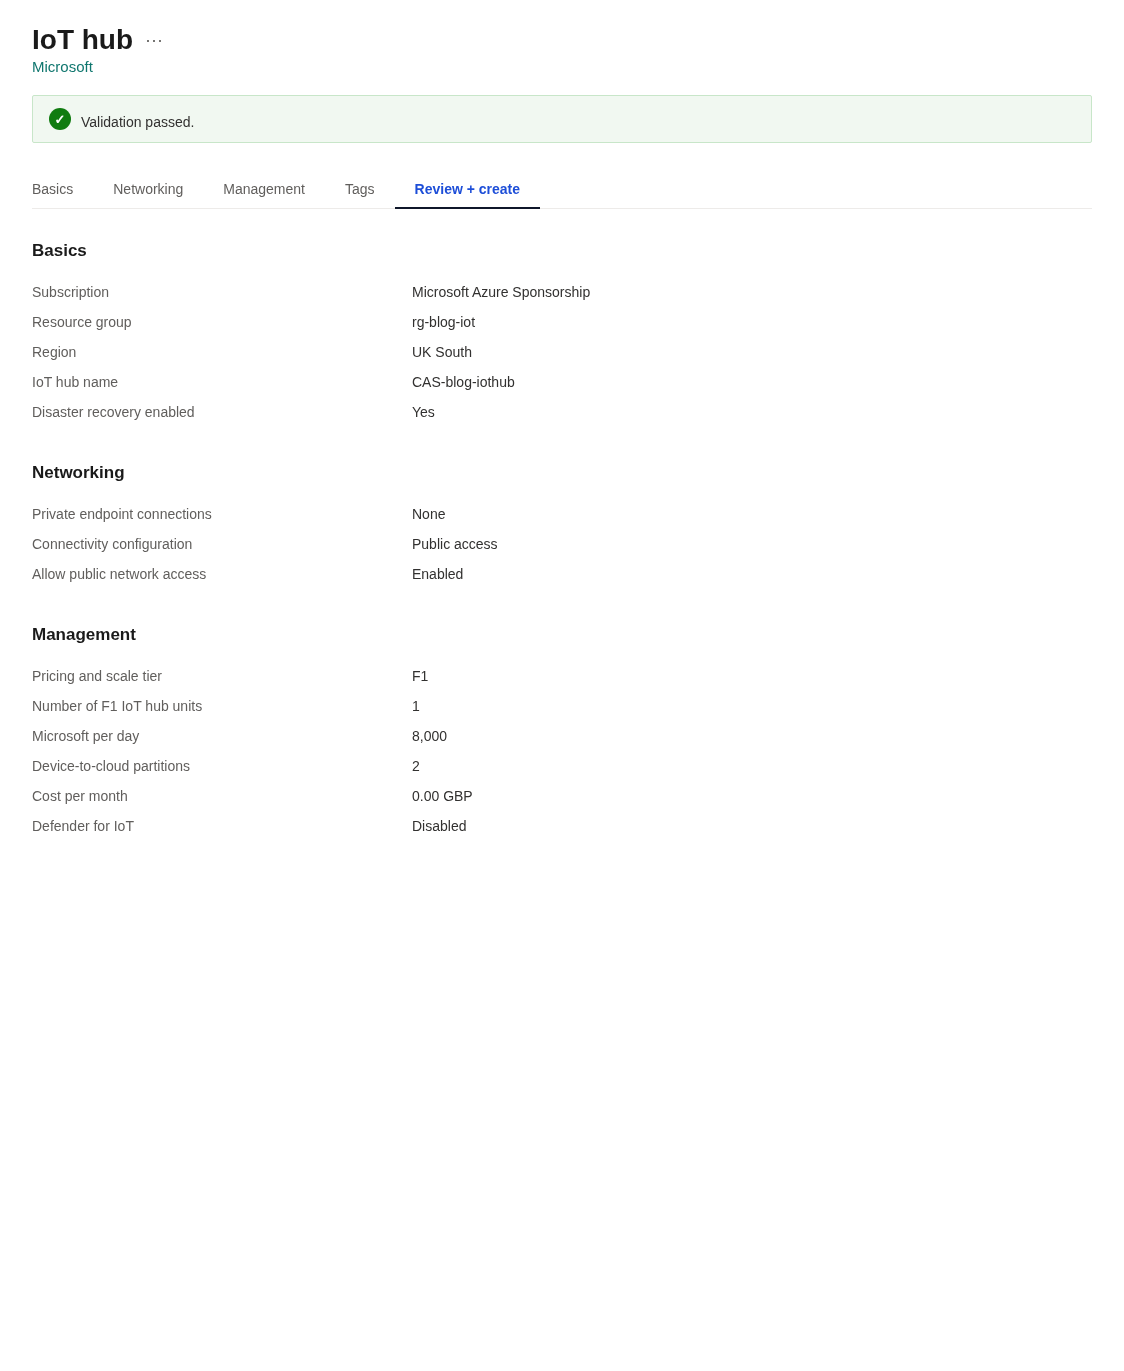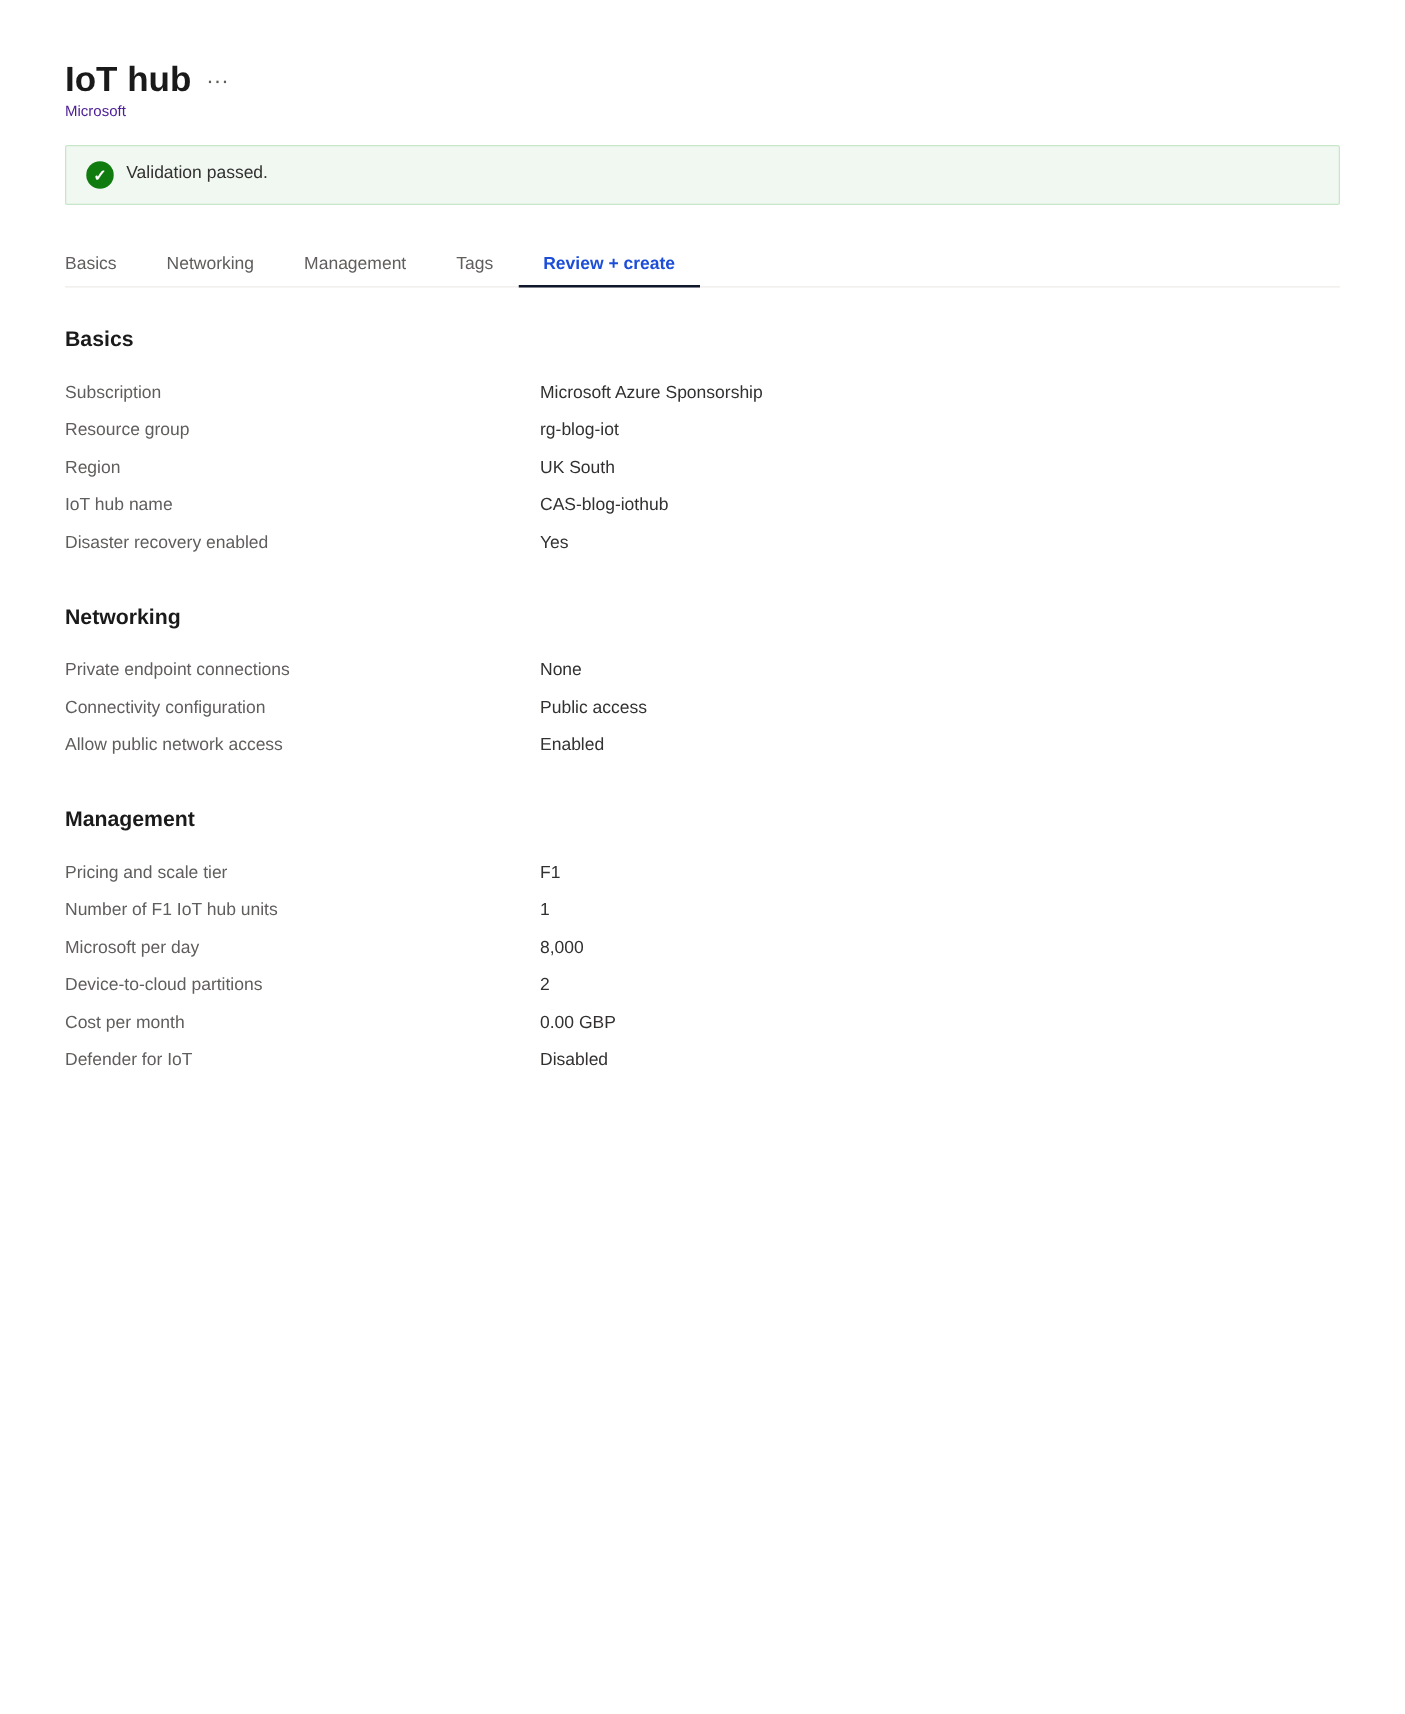--- a/index.html
+++ b/index.html
@@ -11,23 +11,22 @@
     body {
       font-family: 'Segoe UI', -apple-system, BlinkMacSystemFont, sans-serif;
       font-size: 14px;
       color: #323130;
       background: #ffffff;
       width: 1124px;
       min-height: 1371px;
     }
 
     .page-container {
-      padding: 24px 52px;
+      padding: 24px 32px;
       max-width: 1124px;
-      margin-top: 24px;
     }
 
     .page-header {
       margin-bottom: 20px;
     }
 
     .page-title {
       font-size: 28px;
       font-weight: 600;
       color: #1a1a1a;
@@ -36,32 +35,32 @@
       gap: 12px;
     }
 
     .page-title-ellipsis {
       font-size: 18px;
       color: #605e5c;
       font-weight: 400;
     }
 
     .page-subtitle {
-      font-size: 12px;
-      color: #4c1d95;
+      font-size: 15px;
+      color: #0f766e;
       margin-top: 2px;
     }
 
     .validation-banner {
       background-color: #f1f8f1;
       border: 1px solid #c8e6c9;
       border-radius: 2px;
       padding: 12px 16px;
       display: flex;
-      align-items: flex-start;
+      align-items: flex-end;
       gap: 10px;
       margin-bottom: 28px;
     }
 
     .validation-icon {
       width: 22px;
       height: 22px;
       background-color: #107c10;
       border-radius: 50%;
       display: flex;

